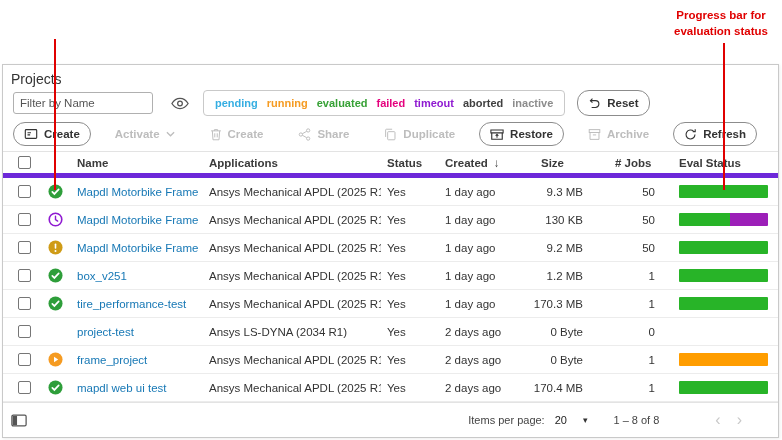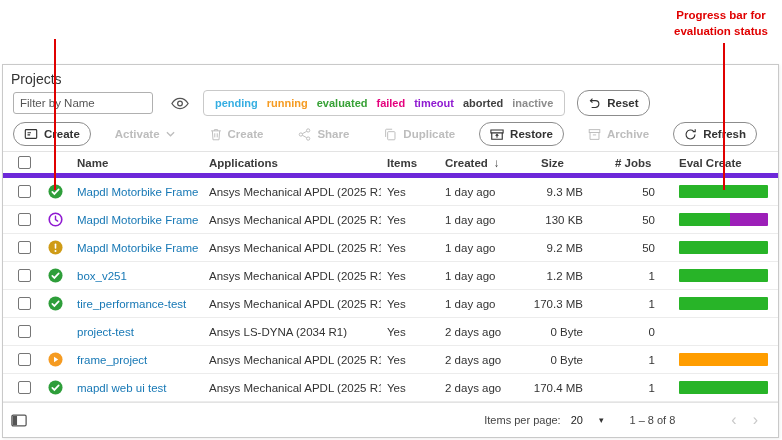--- a/index.html
+++ b/index.html
@@ -78,21 +78,21 @@
   .sort-arrow { margin-left: 6px; font-weight: 400; color: #3a3a3a; }
   .evalbar { height: 13px; margin-left: 18px; margin-right: 10px; display: flex; overflow: hidden; border-radius: 1px; }
   .evalbar div { height: 100%; }
 
   
   .tfoot {
     position: absolute; top: 337px; left: 0; right: 0; height: 35px;
     border-top: 1px solid #e3e3e3; display: flex; align-items: center; font-size: 11px; color: #444;
   }
   .panel-toggle { margin-left: 8px; display: inline-flex; cursor: pointer; }
-  .foot-right { margin-left: auto; display: flex; align-items: center; margin-right: 12px; }
+  .foot-right { margin-left: auto; display: flex; align-items: center; margin-right: 28px; }
   .foot-label { margin-right: 10px; }
   .page-size { display: inline-flex; align-items: center; gap: 16px; color: #222; cursor: pointer; margin-right: 26px; }
   .dd-arrow { font-size: 9px; color: #333; }
   .foot-range { margin-right: 48px; }
   .pg-btn { color: #c9c9c9; font-size: 16px; line-height: 1; cursor: default; padding: 0 8px; }
 </style>
 </head>
 <body>
 
 <div class="page">
@@ -211,25 +211,25 @@
       </button>
     </div>
 
     <div class="thead grid-cols">
       <div class="cell c-check">
           <span class="checkbox"></span>
         </div>
       <div class="cell c-icon"></div>
       <div class="cell c-name">Name</div>
       <div class="cell c-app">Applications</div>
-      <div class="cell c-active">Items</div>
+      <div class="cell c-active">Status</div>
       <div class="cell c-created"><span>Created</span><span class="sort-arrow">↓</span></div>
       <div class="cell c-size">Size</div>
       <div class="cell c-jobs"># Jobs</div>
-      <div class="cell c-eval">Eval Create</div>
+      <div class="cell c-eval">Eval Status</div>
     </div>
 
     <div class="tbody">
   <div class="trow grid-cols">
     <div class="cell c-check">
             <span class="checkbox"></span>
           </div>
     <div class="cell c-icon">
             <span class="health-icon">
               <svg viewBox="0 0 16 16">

